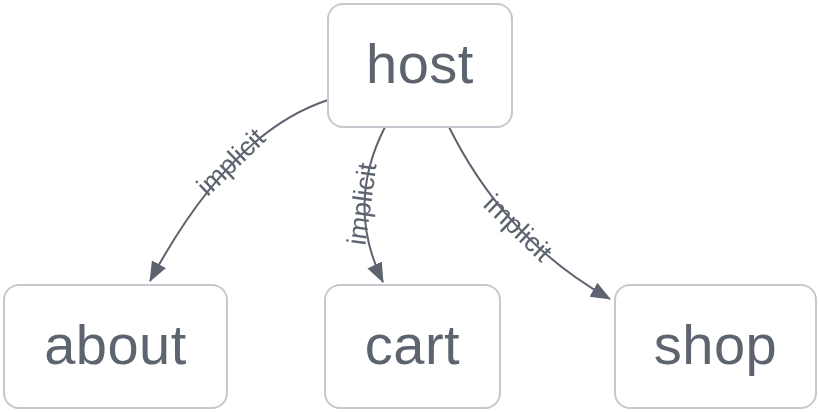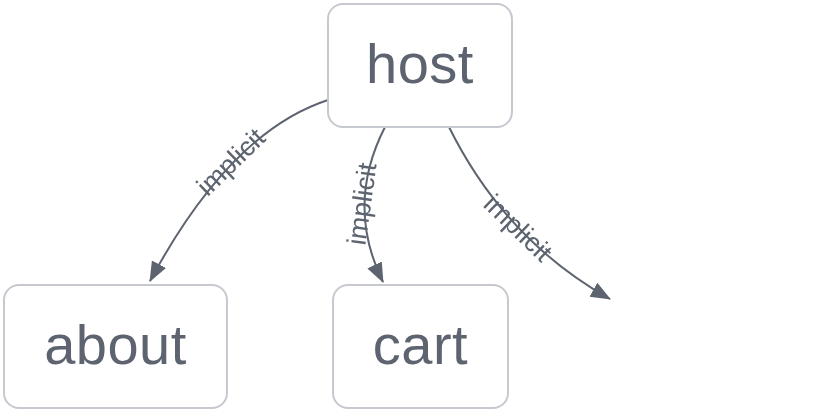--- a/index.html
+++ b/index.html
@@ -34,21 +34,21 @@
   }
   .node-label {
     font-size: 56px;
     line-height: 1;
     color: #5d6470;
     letter-spacing: 0.5px;
     padding-bottom: 4px;
   }
   .node-host  { left: 327px; top: 3px;   width: 186px; height: 125px; }
   .node-about { left: 3px;   top: 284px; width: 225px; height: 125px; }
-  .node-cart  { left: 332px; top: 284px; width: 177px; height: 125px; }
+  .node-cart  { left: 324px; top: 284px; width: 177px; height: 125px; }
   .node-shop  { left: 614px; top: 284px; width: 203px; height: 125px; }
 
   .edge-path {
     fill: none;
     stroke: #5d6470;
     stroke-width: 2px;
   }
   .edge-label {
     fill: #5d6470;
     font-family: "Liberation Sans", sans-serif;
@@ -83,14 +83,17 @@
   </div>
 
   <div class="node node-host">
     <span class="node-label">host</span>
   </div>
 
   <div class="node node-cart">
     <span class="node-label">cart</span>
   </div>
 
+  <div class="node node-shop">
+    <span class="node-label">shop</span>
+  </div>
 
 </div>
 
 </body></html>

